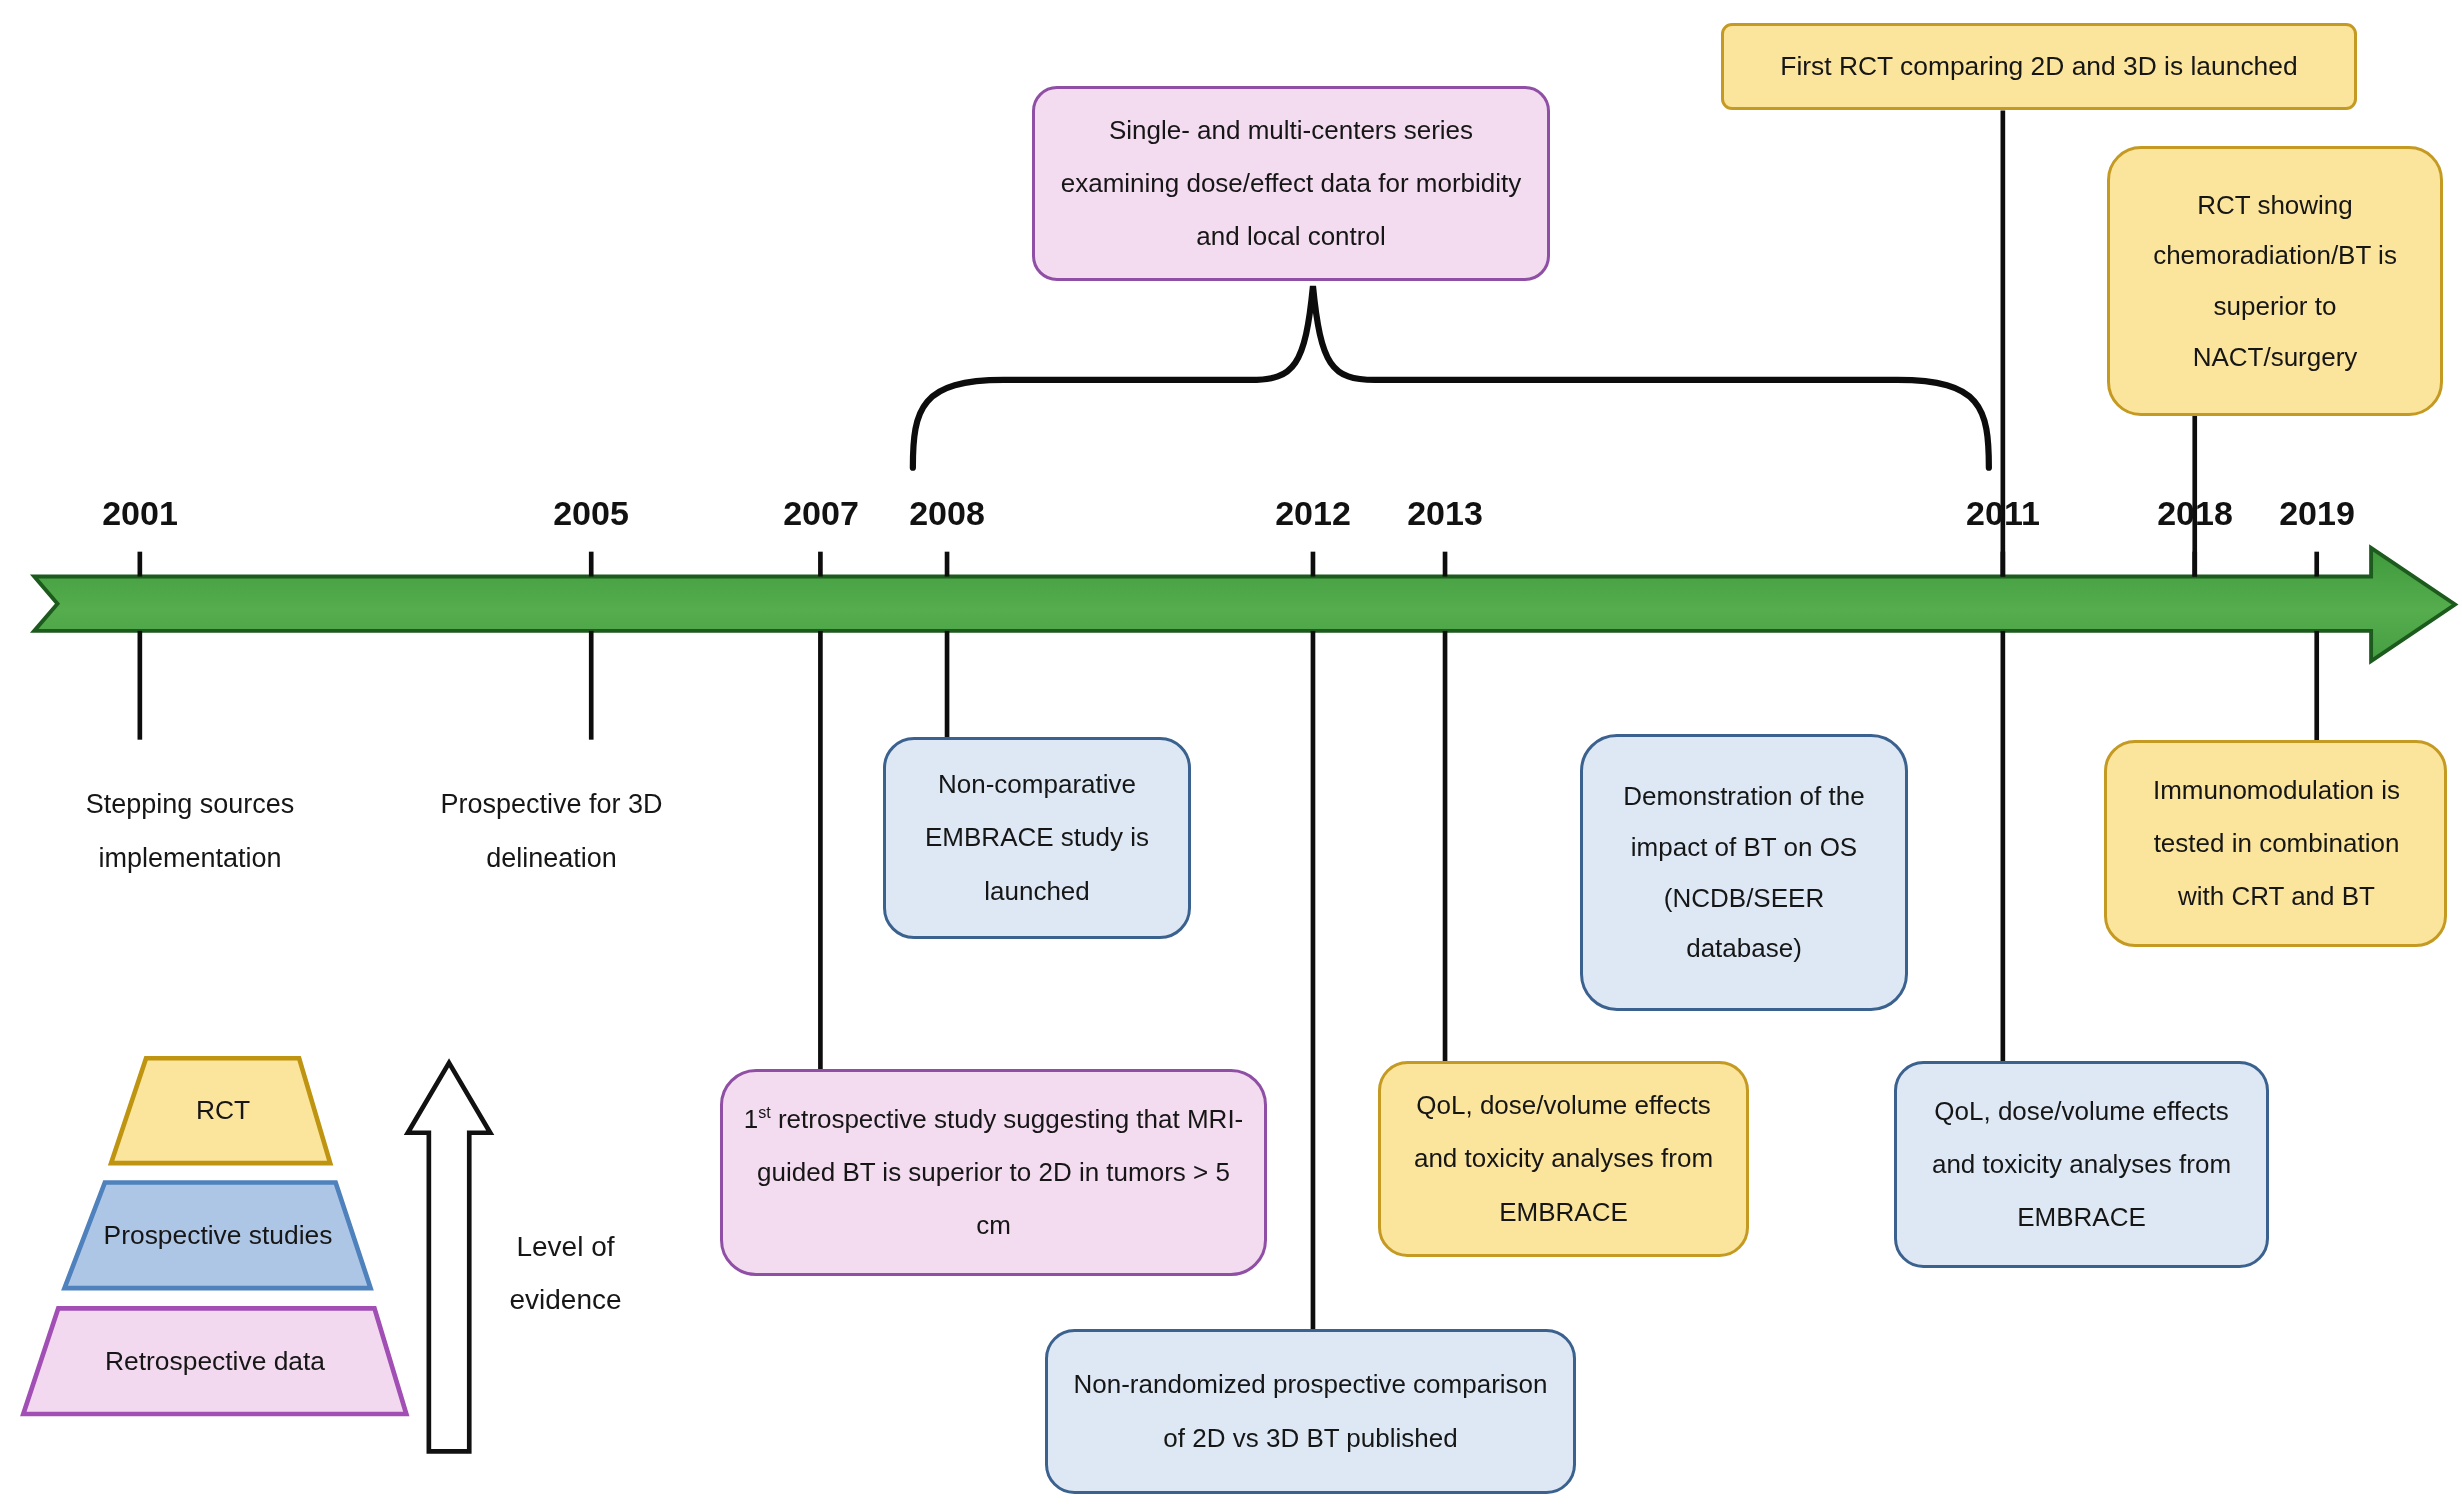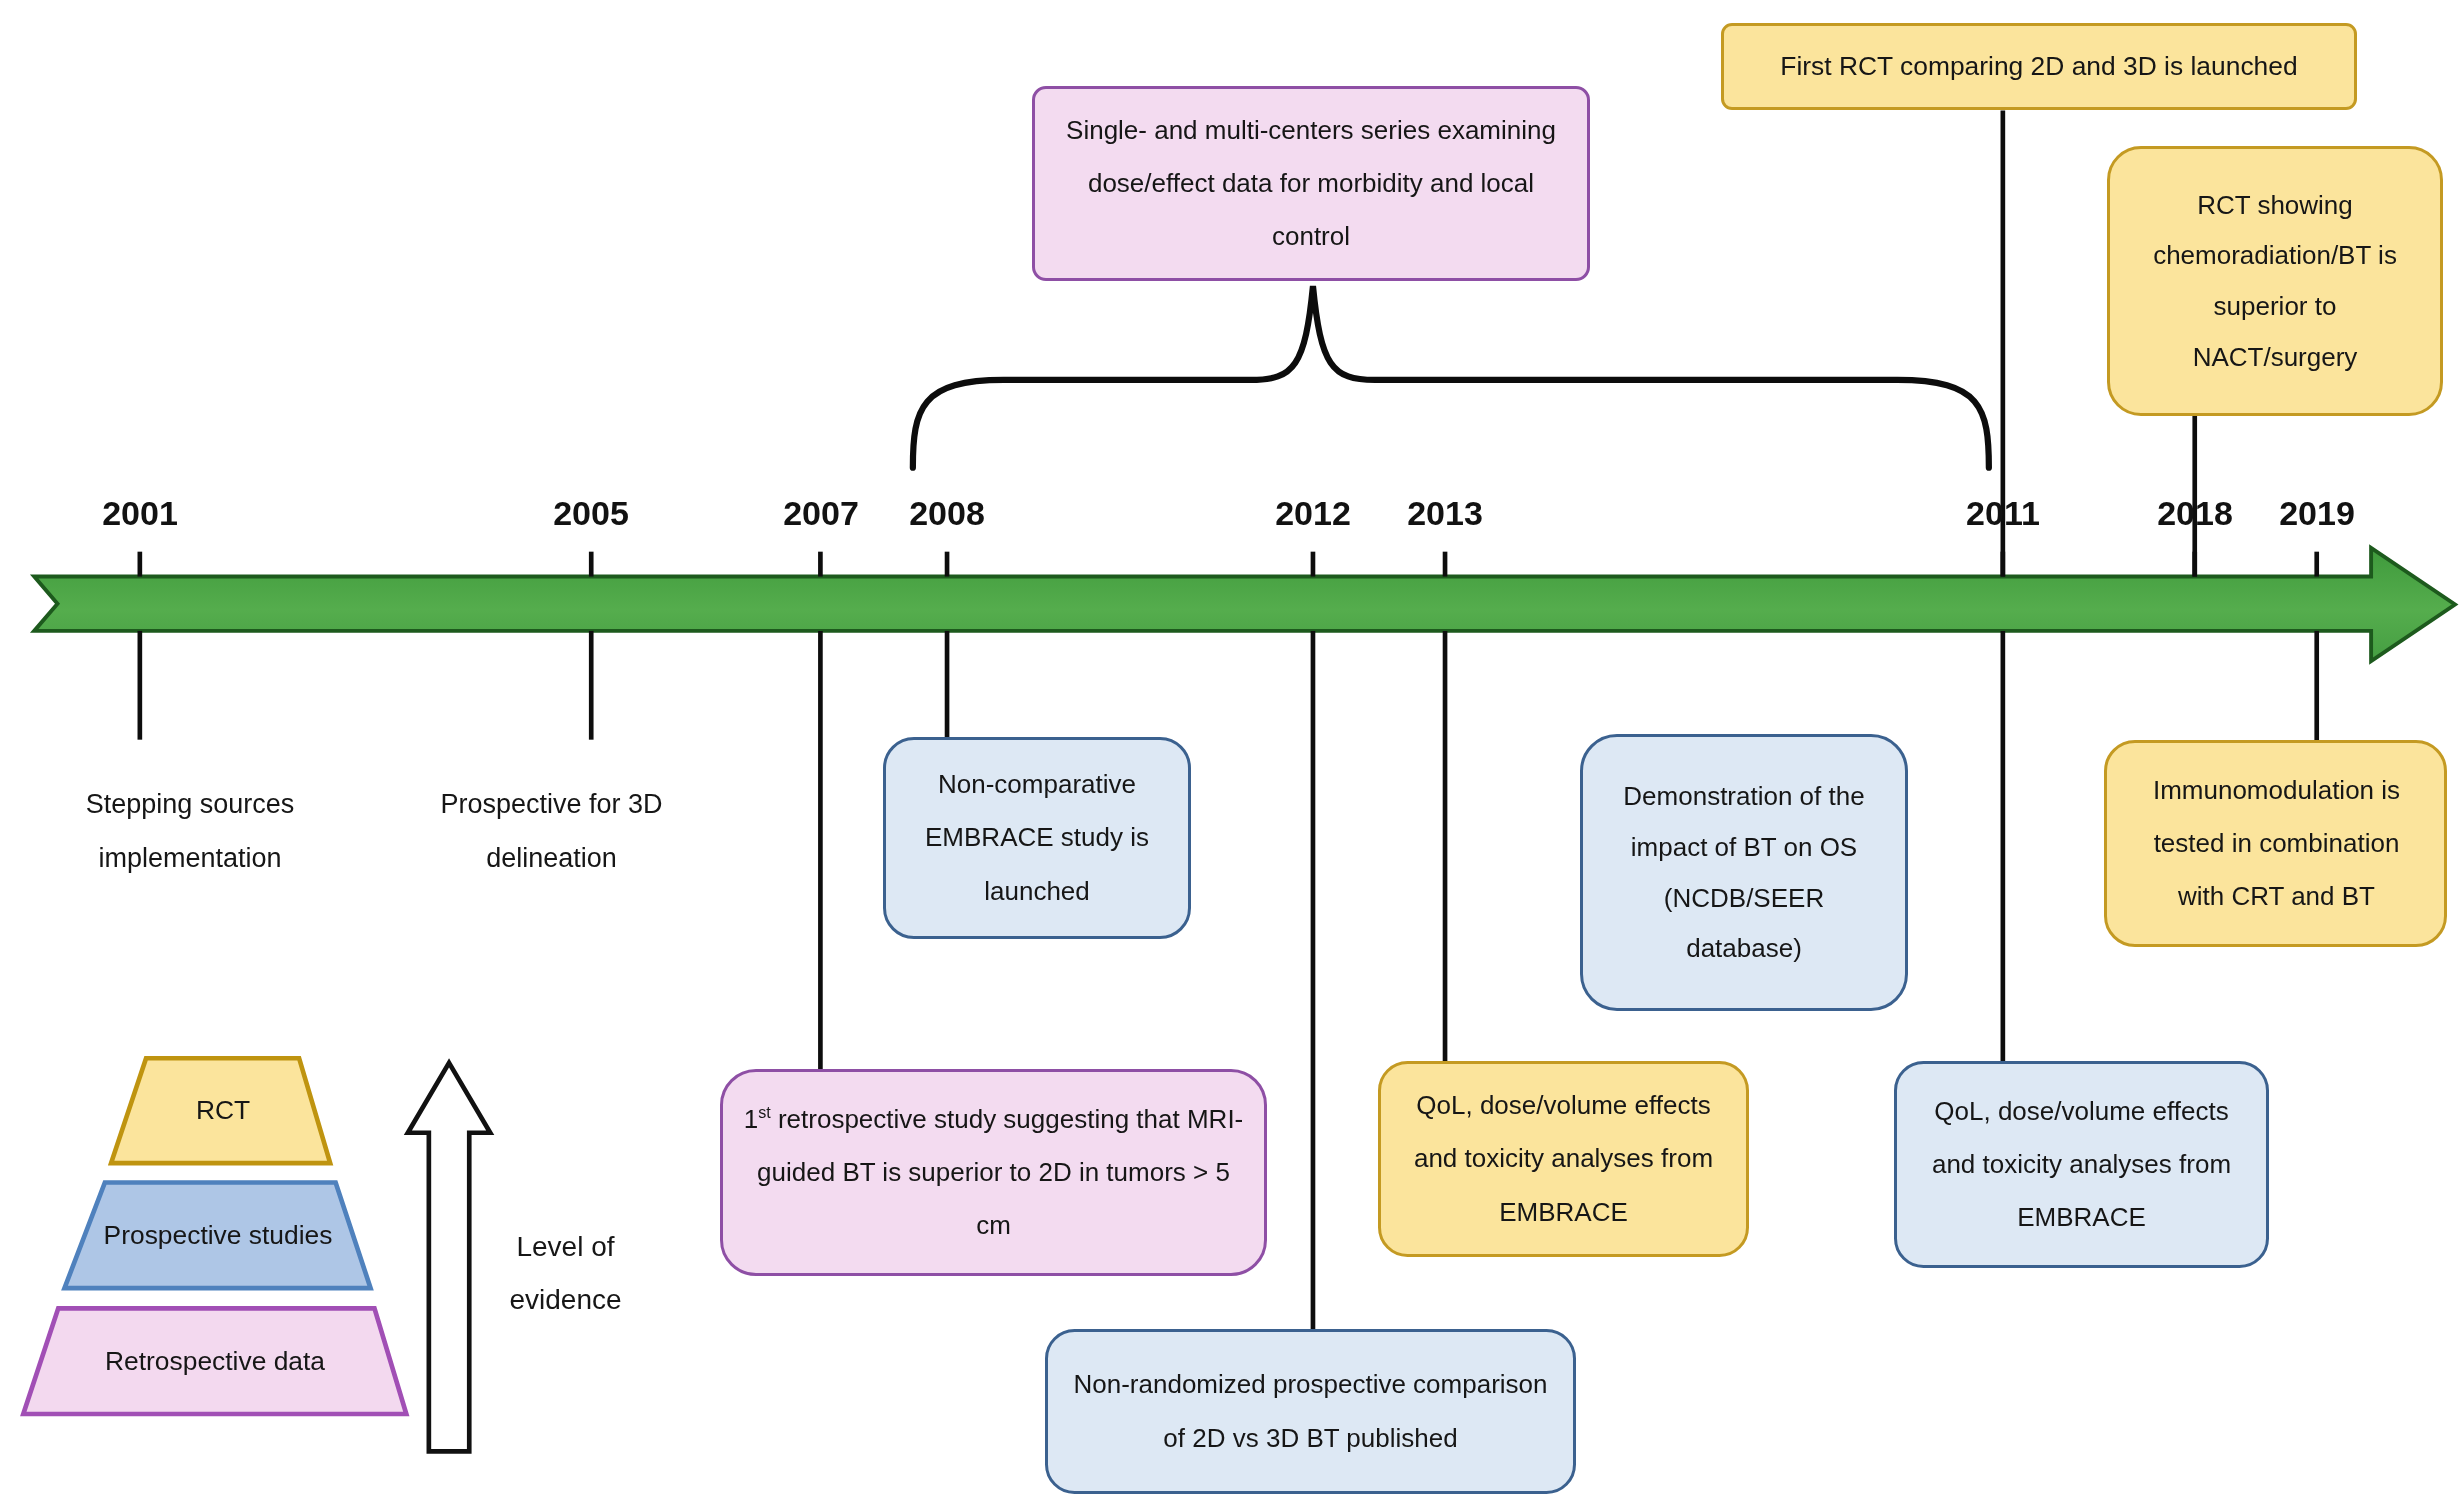--- a/index.html
+++ b/index.html
@@ -84,21 +84,21 @@
   <div class="year" style="left:140px">2001</div>
   <div class="year" style="left:591px">2005</div>
   <div class="year" style="left:821px">2007</div>
   <div class="year" style="left:947px">2008</div>
   <div class="year" style="left:1313px">2012</div>
   <div class="year" style="left:1445px">2013</div>
   <div class="year" style="left:2003px">2011</div>
   <div class="year" style="left:2195px">2018</div>
   <div class="year" style="left:2317px">2019</div>
 
-  <div class="box pink" style="left:1032px;top:86px;width:558px;height:195px;border-radius:14px;">
+  <div class="box pink" style="left:1032px;top:86px;width:518px;height:195px;border-radius:25px;">
     <span>Single- and multi-centers series examining dose/effect data for morbidity and local control</span>
   </div>
 
   <div class="box yellow" style="left:1682px;top:23px;width:636px;height:87px;border-radius:11px;font-size:26.4px;line-height:1.3;margin-left:39px;">
     <span>First RCT comparing 2D and 3D is launched</span>
   </div>
 
   <div class="box yellow" style="left:2107px;top:146px;width:336px;height:270px;border-radius:34px;line-height:1.95;">
     <span>RCT showing chemoradiation/BT is superior to NACT/surgery</span>
   </div>

